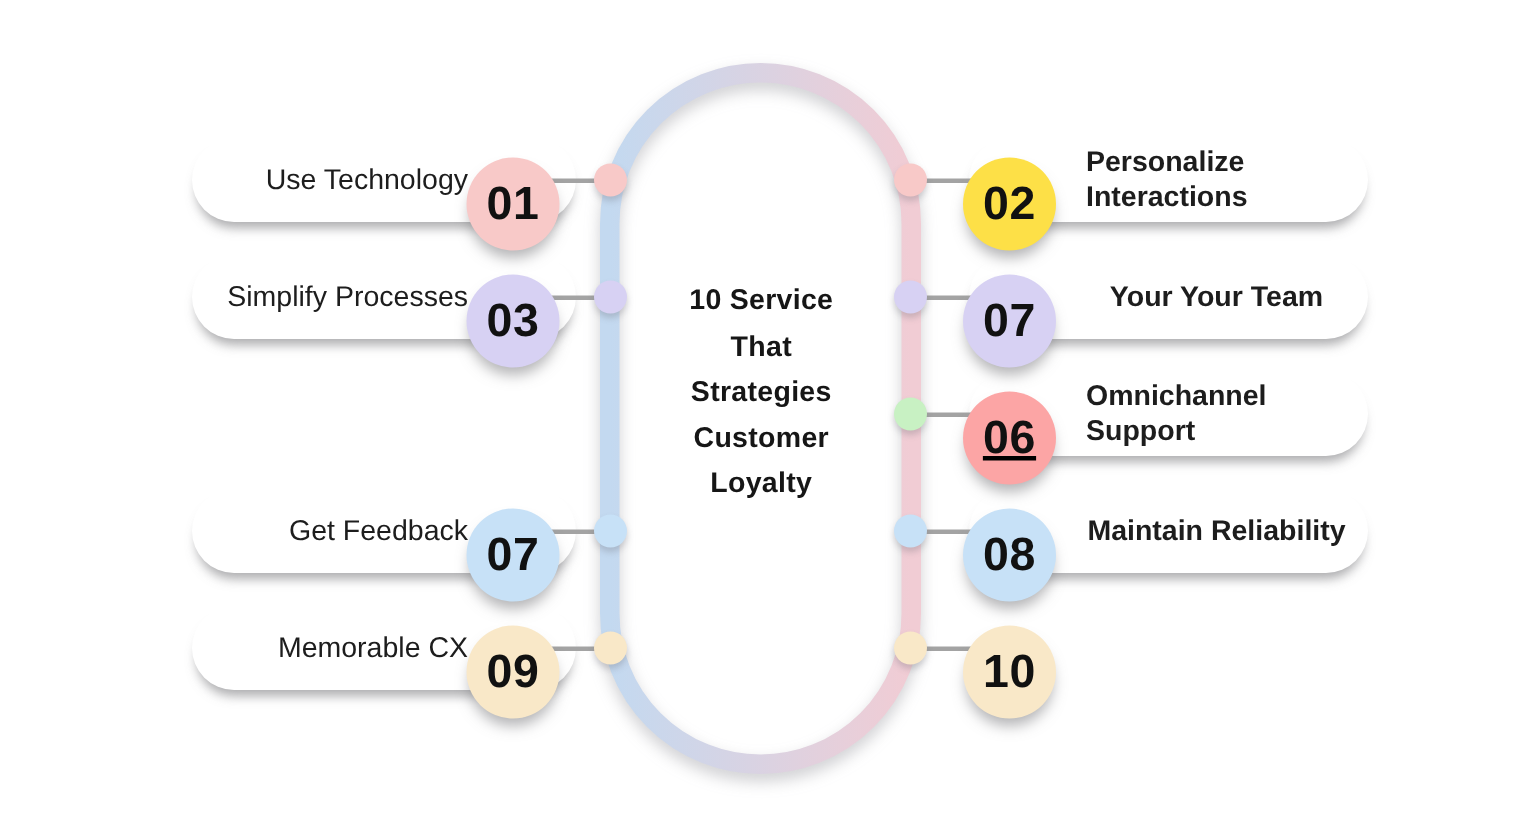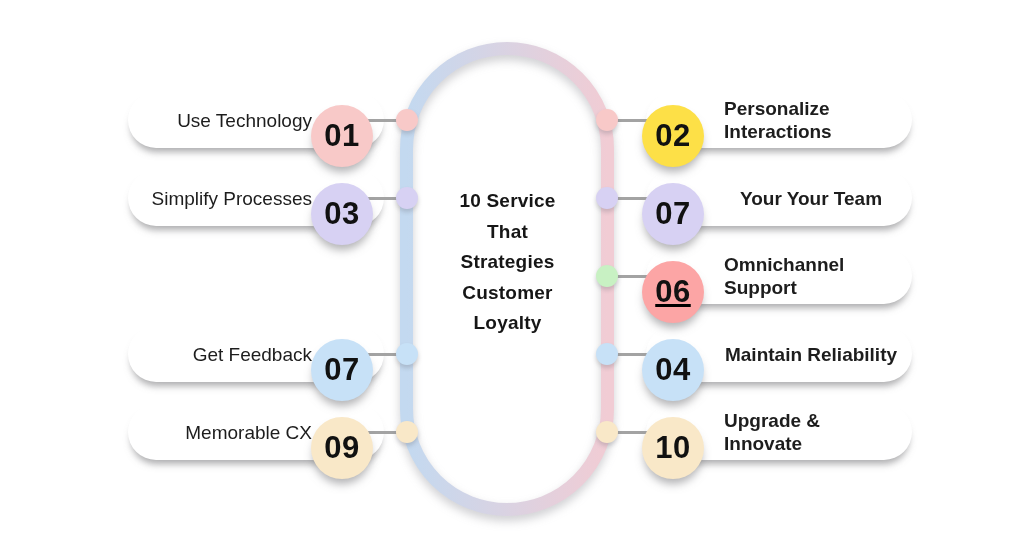--- a/index.html
+++ b/index.html
@@ -210,40 +210,37 @@
     </div>
     <div class="node-dot dot-left" style="background: rgb(199, 225, 247);"></div>
   </div>
 
   <div class="row" style="top:323px">
     <div class="pill pill-right">
       <span class="strategy-label">Maintain Reliability</span>
     </div>
     <div class="connector connector-right"></div>
     <div class="num-circle circle-right" style="background: rgb(199, 225, 247);">
-      <span class="num-text">04</span>
+      <span class="num-text">08</span>
     </div>
     <div class="node-dot dot-right" style="background: rgb(199, 225, 247);"></div>
   </div>
 
   <div class="row" style="top:401px">
     <div class="pill pill-left">
       <span class="strategy-label">Memorable CX</span>
     </div>
     <div class="connector connector-left"></div>
     <div class="num-circle circle-left" style="background: rgb(249, 232, 200);">
       <span class="num-text">09</span>
     </div>
     <div class="node-dot dot-left" style="background: rgb(249, 232, 200);"></div>
   </div>
 
   <div class="row" style="top:401px">
-    <div class="pill pill-right">
-      <span class="strategy-label">Upgrade &amp; Innovate</span>
-    </div>
     <div class="connector connector-right"></div>
     <div class="num-circle circle-right" style="background: rgb(249, 232, 200);">
       <span class="num-text">10</span>
     </div>
     <div class="node-dot dot-right" style="background: rgb(249, 232, 200);"></div>
   </div>
 
 </div>
 
 </body></html>

